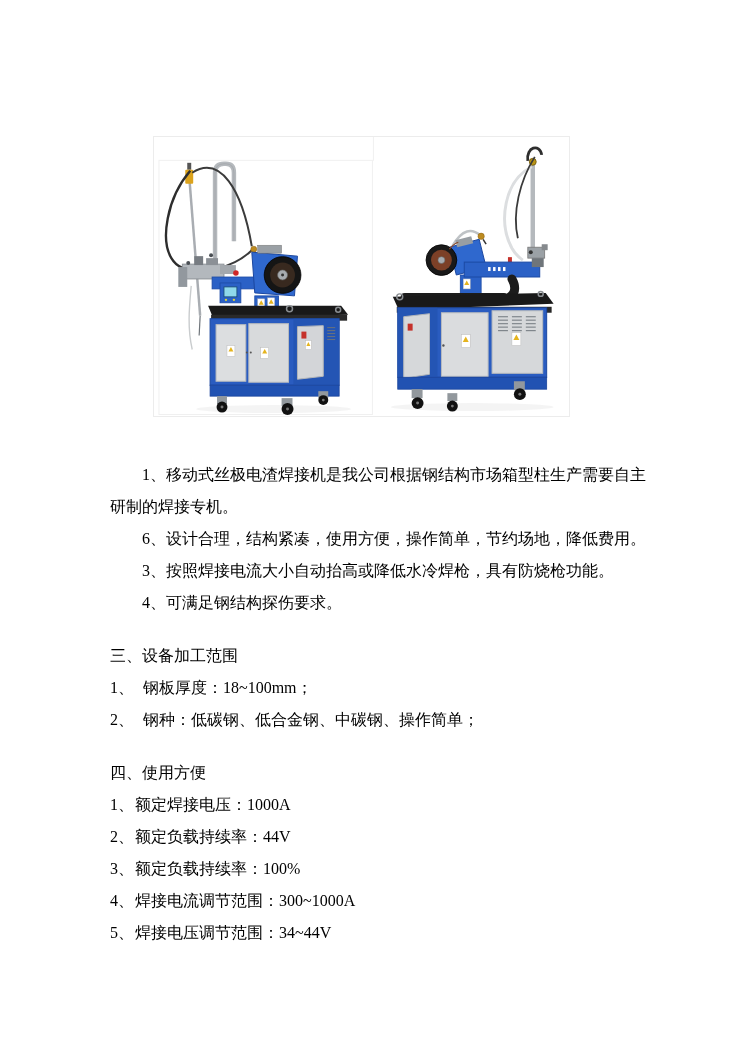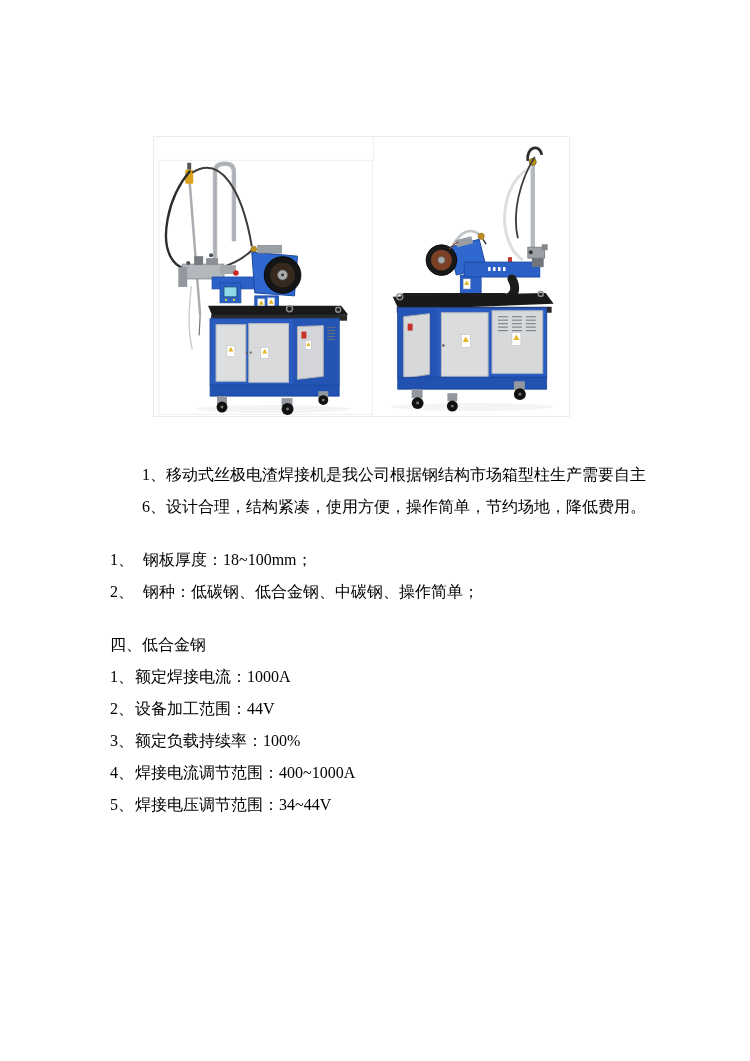--- a/index.html
+++ b/index.html
@@ -235,30 +235,34 @@
           <rect x="362" y="246" width="11" height="9" fill="#92989d"></rect>
             <circle cx="368" cy="259" r="6" fill="#111"></circle>
             <circle cx="368" cy="259" r="1.5" fill="#777"></circle>
         </g>
       </g>
     </svg>
   </figure>
 
   <div class="doc">
     <p class="line indent">1、移动式丝极电渣焊接机是我公司根据钢结构市场箱型柱生产需要自主</p>
+    <p class="line">研制的焊接专机。</p>
     <p class="line indent">6、设计合理，结构紧凑，使用方便，操作简单，节约场地，降低费用。</p>
+    <p class="line indent">3、按照焊接电流大小自动抬高或降低水冷焊枪，具有防烧枪功能。</p>
+    <p class="line indent">4、可满足钢结构探伤要求。</p>
 
     <div class="gap"></div>
 
+    <h3 class="line">三、设备加工范围</h3>
     <p class="line"><span class="num3">1、</span><span>钢板厚度：18~100mm；</span></p>
     <p class="line"><span class="num3">2、</span><span>钢种：低碳钢、低合金钢、中碳钢、操作简单；</span></p>
 
     <div class="gap"></div>
 
-    <h3 class="line">四、低合金钢</h3>
-    <p class="line"><span class="num4">1、</span><span>额定焊接电流：1000A</span></p>
-    <p class="line"><span class="num4">2、</span><span>设备加工范围：44V</span></p>
+    <h3 class="line">四、使用方便</h3>
+    <p class="line"><span class="num4">1、</span><span>额定焊接电压：1000A</span></p>
+    <p class="line"><span class="num4">2、</span><span>额定负载持续率：44V</span></p>
     <p class="line"><span class="num4">3、</span><span>额定负载持续率：100%</span></p>
-    <p class="line"><span class="num4">4、</span><span>焊接电流调节范围：400~1000A</span></p>
+    <p class="line"><span class="num4">4、</span><span>焊接电流调节范围：300~1000A</span></p>
     <p class="line"><span class="num4">5、</span><span>焊接电压调节范围：34~44V</span></p>
   </div>
 
 </div>
 
 </body></html>

